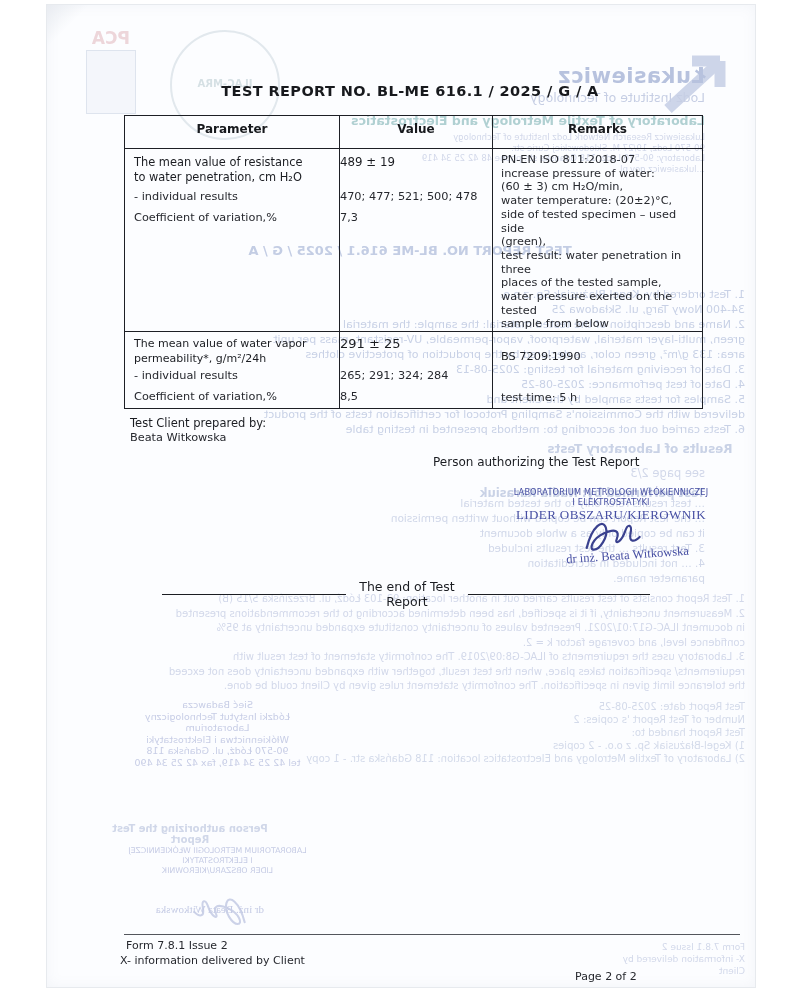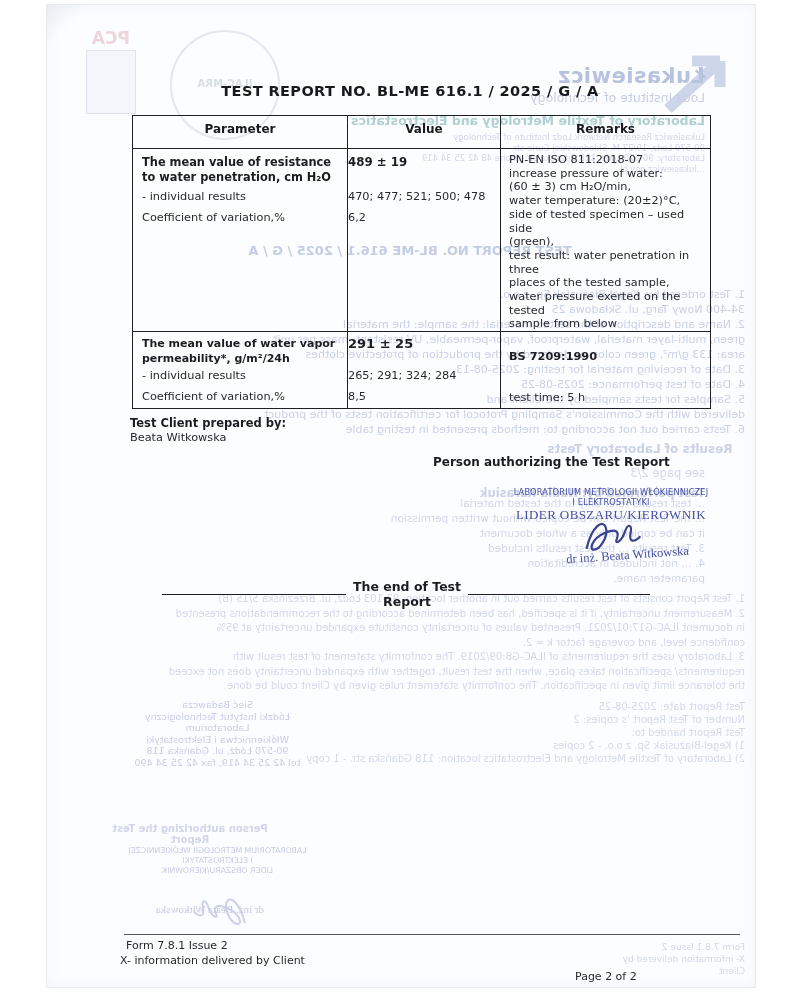--- a/index.html
+++ b/index.html
@@ -20,24 +20,24 @@
   
   .bleed{position:absolute;left:0;top:0;width:800px;height:1000px;z-index:1;filter:blur(0.35px)}
   .bl{position:absolute;transform:scaleX(-1);white-space:pre-line}
   .teal{color:#b2d1d3}
   .blu{color:#c6cee4}
   .blu2{color:#d2d8ea}
   .stampb{color:#c9cfe8}
   
   .content{position:absolute;left:0;top:0;width:800px;height:1000px;z-index:2;color:#26282e}
   .abs{position:absolute}
-  .b{font-weight:bold;color:#1b1d22}
+  .b{font-weight:normal;color:#1b1d22}
   .ml{white-space:pre-line}
   .title{left:121px;top:83px;width:578px;text-align:center;font-size:14.5px;font-weight:bold;letter-spacing:0.4px;color:#17191d}
-  table.rtable{position:absolute;left:132px;top:115px;width:578px;border-collapse:collapse;table-layout:fixed}
+  table.rtable{position:absolute;left:124px;top:115px;width:578px;border-collapse:collapse;table-layout:fixed}
   table.rtable th,table.rtable td{border:1.5px solid #1d1f25;vertical-align:top;padding:0;position:relative;font-size:11.3px;color:#26282e}
   table.rtable th{height:26px;font-size:12px;text-align:center;padding-top:6px;color:#17191d}
   td.h1{height:139px}
   td.h2{height:76px}
   .l{position:absolute;left:9px;right:4px;line-height:14.5px}
   .c{position:absolute;left:0;right:0;line-height:14.5px}
   .rem{padding:4px 4px 0 8px;line-height:13.7px;white-space:pre-line}
   .cond{padding:5px 6px 0 8px;line-height:16px;height:35px}
   .rule{position:absolute;border-top:1.6px solid #1b1d22;height:0}
   .footline{position:absolute;border-top:1px solid #53565c;height:0}
@@ -151,21 +151,21 @@
     <tr>
       <td class="h1">
         <div class="l b ml" style="top:6px;font-size:11.4px">The mean value of resistance
 to water penetration, cm H₂O</div>
         <div class="l" style="top:41px">- individual results</div>
         <div class="l" style="top:62px">Coefficient of variation,%</div>
       </td>
       <td class="h1">
         <div class="c b" style="top:6px;font-size:11.8px">489 ± 19</div>
         <div class="c" style="top:41px">470; 477; 521; 500; 478</div>
-        <div class="c" style="top:62px">6,2</div>
+        <div class="c" style="top:62px">7,3</div>
       </td>
       <td class="h1">
         <div class="rem">PN-EN ISO 811:2018-07
 increase pressure of water:
 (60 ± 3) cm H₂O/min,
 water temperature: (20±2)°C,
 side of tested specimen – used side
 (green),
 test result: water penetration in three
 places of the tested sample,

